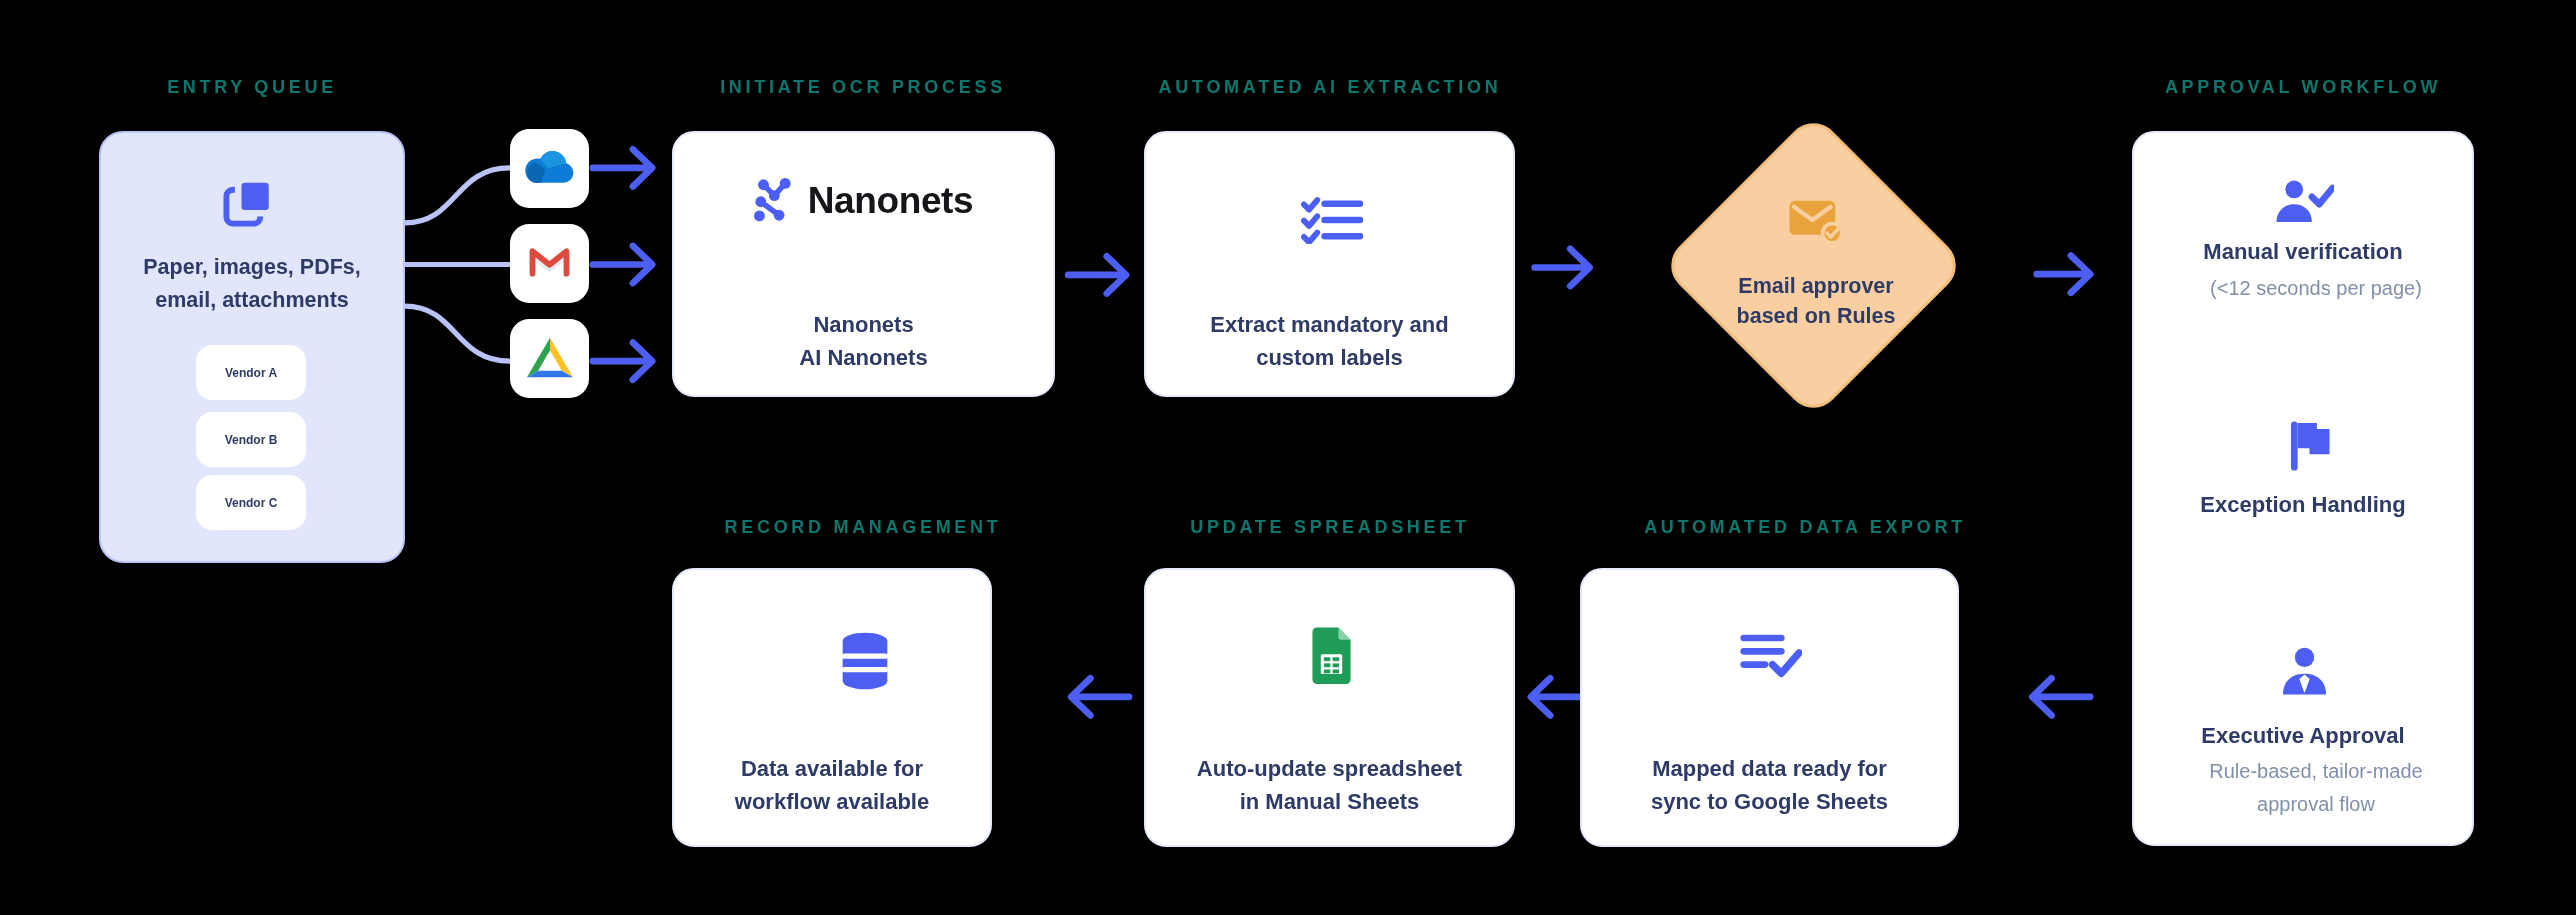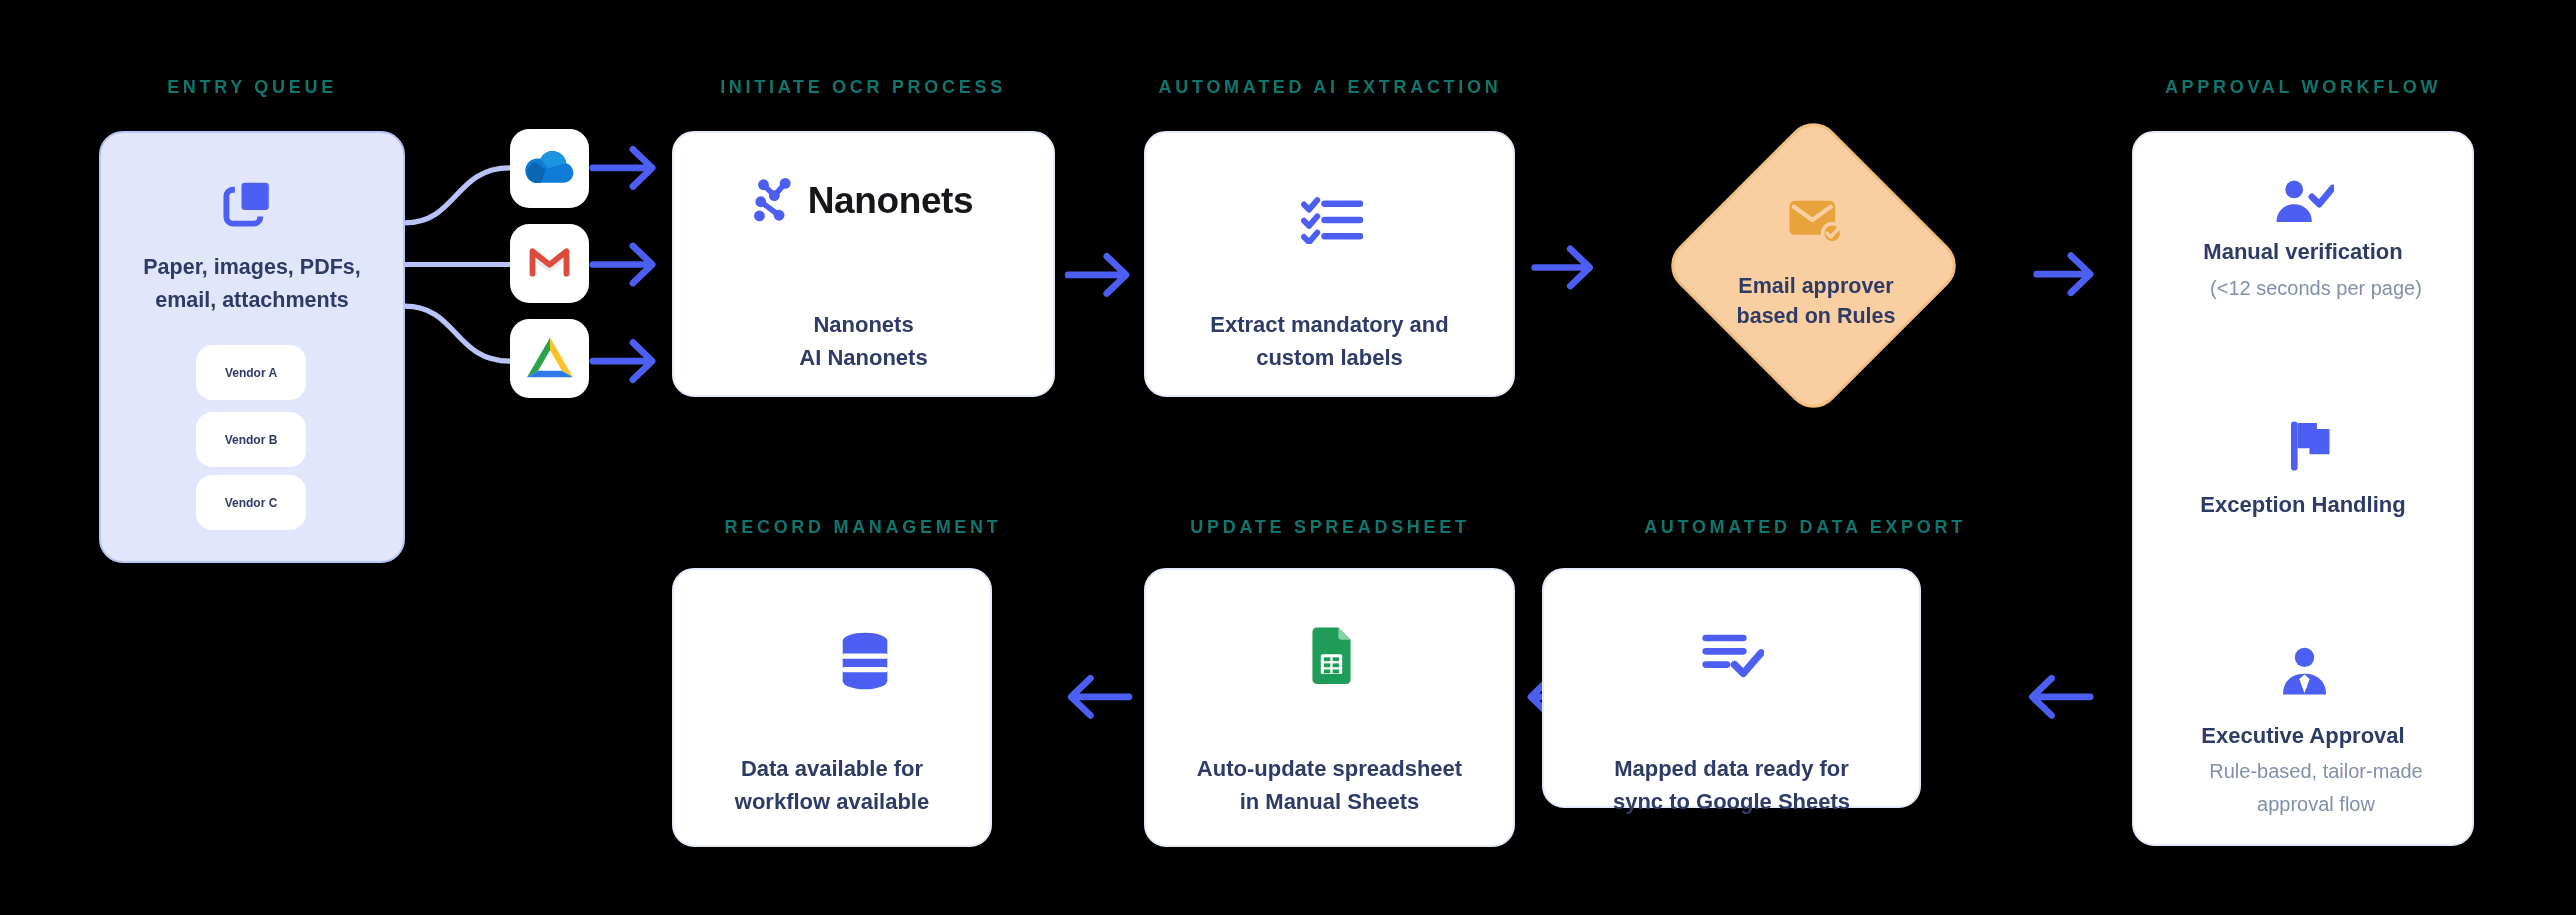--- a/index.html
+++ b/index.html
@@ -245,21 +245,21 @@
             <rect x="30.5" y="57" width="8.5" height="5"></rect>
         </g>
       </svg>
     </div>
     <div class="card-text" style="top:182px;">
       <div>Auto-update spreadsheet</div>
       <div>in Manual Sheets</div>
     </div>
   </div>
 
-  <div class="card" style="left:1542px;top:568px;width:379px;height:240px;">
+  <div class="card" style="left:1580px;top:568px;width:379px;height:279px;">
     <div class="icon-wrap" style="left:158px;top:62px;width:62px;height:46px;">
       <svg width="62" height="46" viewBox="0 0 84 62">
         <g stroke="#4C5FF2" fill="none" stroke-linecap="round" stroke-linejoin="round">
           <path stroke-width="9" d="M5,8 H56"></path>
           <path stroke-width="9" d="M5,26 H56"></path>
           <path stroke-width="9" d="M5,44 H34"></path>
           <path stroke-width="10" d="M44,44 L56,56 L80,28"></path>
         </g>
       </svg>
     </div>

